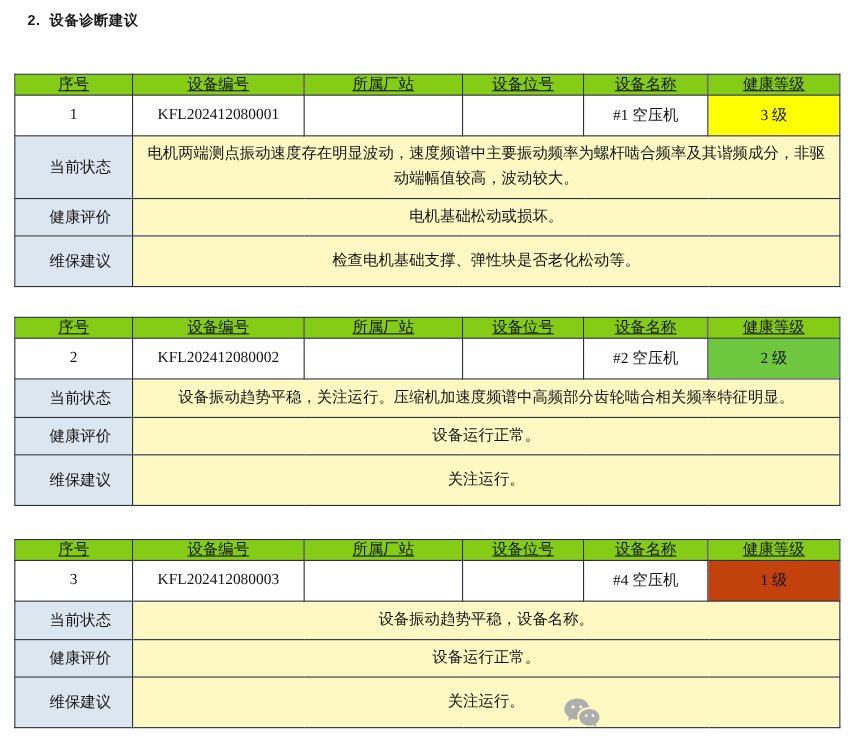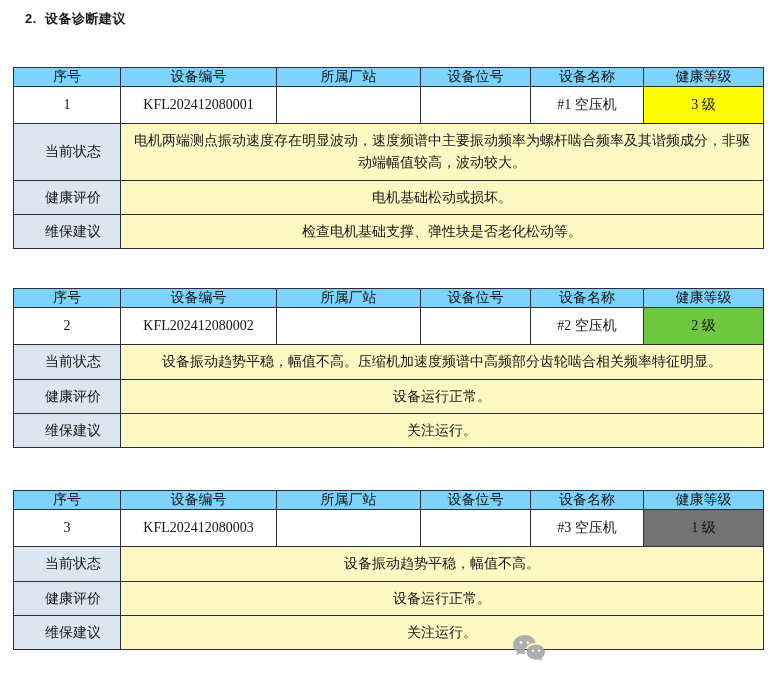--- a/index.html
+++ b/index.html
@@ -32,44 +32,45 @@
   }
   #tbl-1 { top: 67px; }
   #tbl-2 { top: 288px; }
   #tbl-3 { top: 490px; }
   table.diag td {
     border: 1.6px solid #2a2f38;
     vertical-align: middle;
     overflow: hidden;
   }
   tr.r-head td {
-    background: #7dd3fc;
+    background: #84cc16;
     text-align: center;
     height: 18px;
+    text-decoration: underline;
   }
   tr.r-data td {
     text-align: center;
     height: 37px;
     background: #ffffff;
   }
   td.label-cell {
     background: #dce6f1;
     text-align: center;
     padding-left: 12px;
   }
   td.text-cell {
     padding: 4px 10px;
     line-height: 1.55;
     text-align: center;
     background: #fef9c3;
   }
   tr.r-status td { height: 35px; }
   #tbl-1 tr.r-status td { height: 57px; }
   tr.r-eval td { height: 34px; }
-  tr.r-maint td { height: 34px; }
+  tr.r-maint td { height: 46px; }
   td.level-cell { font-size: 14px; margin-left: 36px; }
   .watermark {
     position: absolute;
     left: 512px;
     top: 632px;
     width: 256px;
     height: 34px;
     display: flex;
     align-items: center;
     gap: 8px;
@@ -149,21 +150,21 @@
     <tr class="r-data">
       <td>2</td>
       <td>KFL202412080002</td>
       <td></td>
       <td></td>
       <td>#2 空压机</td>
       <td class="level-cell" style="background-color: rgb(110, 200, 63); text-align: center;">2 级</td>
     </tr>
     <tr class="r-status">
       <td class="label-cell">当前状态</td>
-      <td class="text-cell" colspan="5">设备振动趋势平稳，幅值不高。压缩机加速度频谱中高频部分齿轮啮合相关频率特征明显。</td>
+      <td class="text-cell" colspan="5">设备振动趋势平稳，关注运行。压缩机加速度频谱中高频部分齿轮啮合相关频率特征明显。</td>
     </tr>
     <tr class="r-eval">
       <td class="label-cell">健康评价</td>
       <td class="text-cell" colspan="5">设备运行正常。</td>
     </tr>
     <tr class="r-maint">
       <td class="label-cell">维保建议</td>
       <td class="text-cell" colspan="5">关注运行。</td>
     </tr>
   </tbody>
@@ -185,26 +186,26 @@
       <td>所属厂站</td>
       <td>设备位号</td>
       <td>设备名称</td>
       <td>健康等级</td>
     </tr>
     <tr class="r-data">
       <td>3</td>
       <td>KFL202412080003</td>
       <td></td>
       <td></td>
-      <td>#3 空压机</td>
-      <td class="level-cell" style="background-color: #737373;">1 级</td>
+      <td>#4 空压机</td>
+      <td class="level-cell" style="background-color: #c2410c;">1 级</td>
     </tr>
     <tr class="r-status">
       <td class="label-cell">当前状态</td>
-      <td class="text-cell" colspan="5">设备振动趋势平稳，幅值不高。</td>
+      <td class="text-cell" colspan="5">设备振动趋势平稳，设备名称。</td>
     </tr>
     <tr class="r-eval">
       <td class="label-cell">健康评价</td>
       <td class="text-cell" colspan="5">设备运行正常。</td>
     </tr>
     <tr class="r-maint">
       <td class="label-cell">维保建议</td>
       <td class="text-cell" colspan="5">关注运行。</td>
     </tr>
   </tbody>

